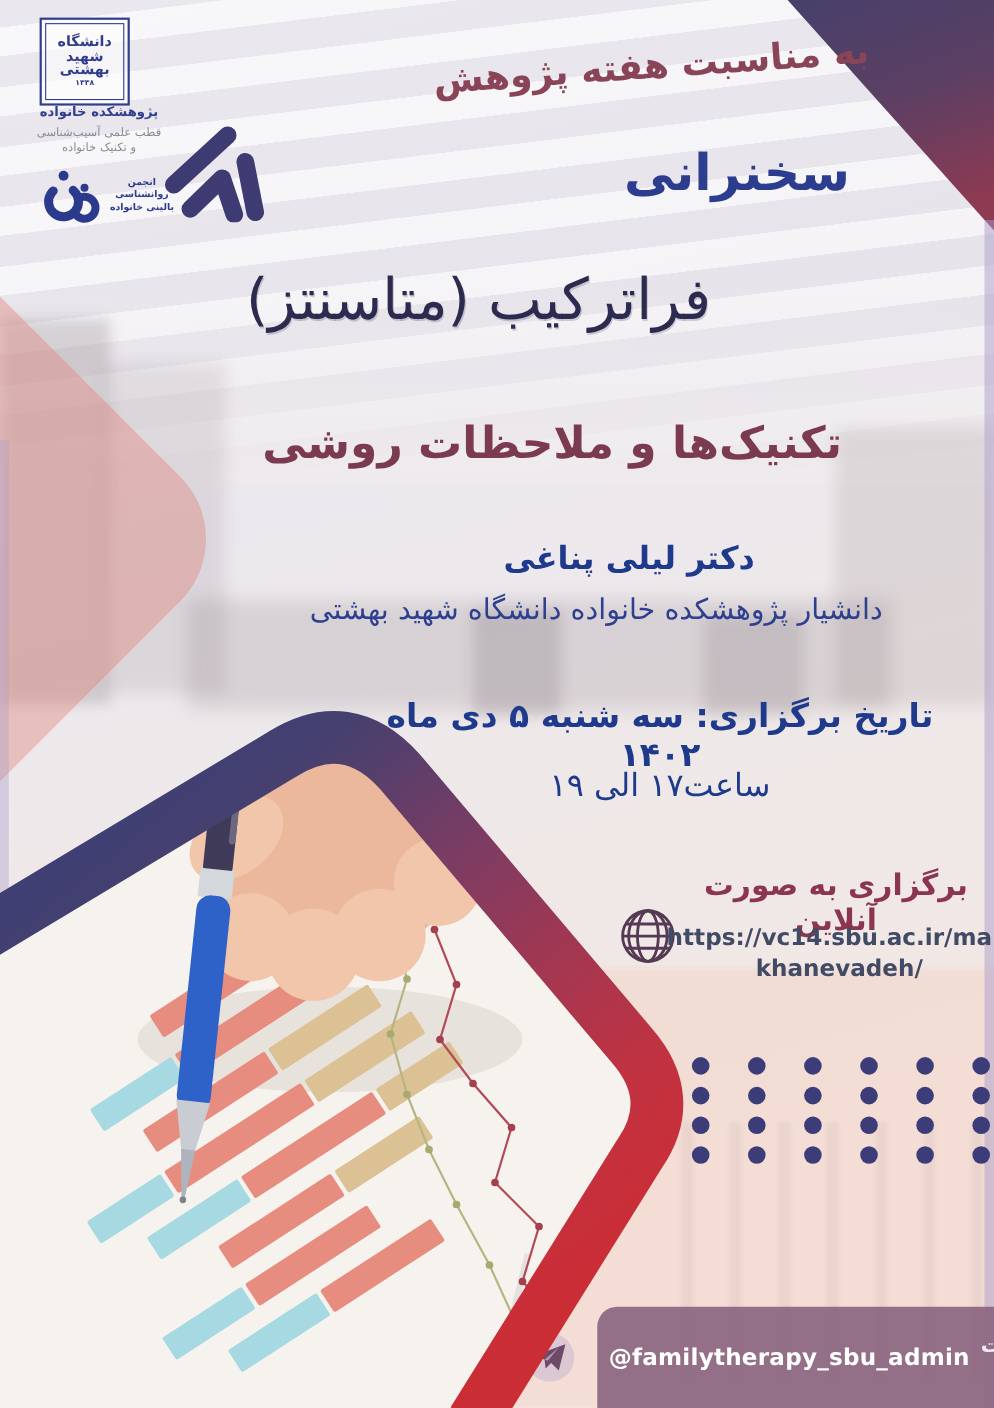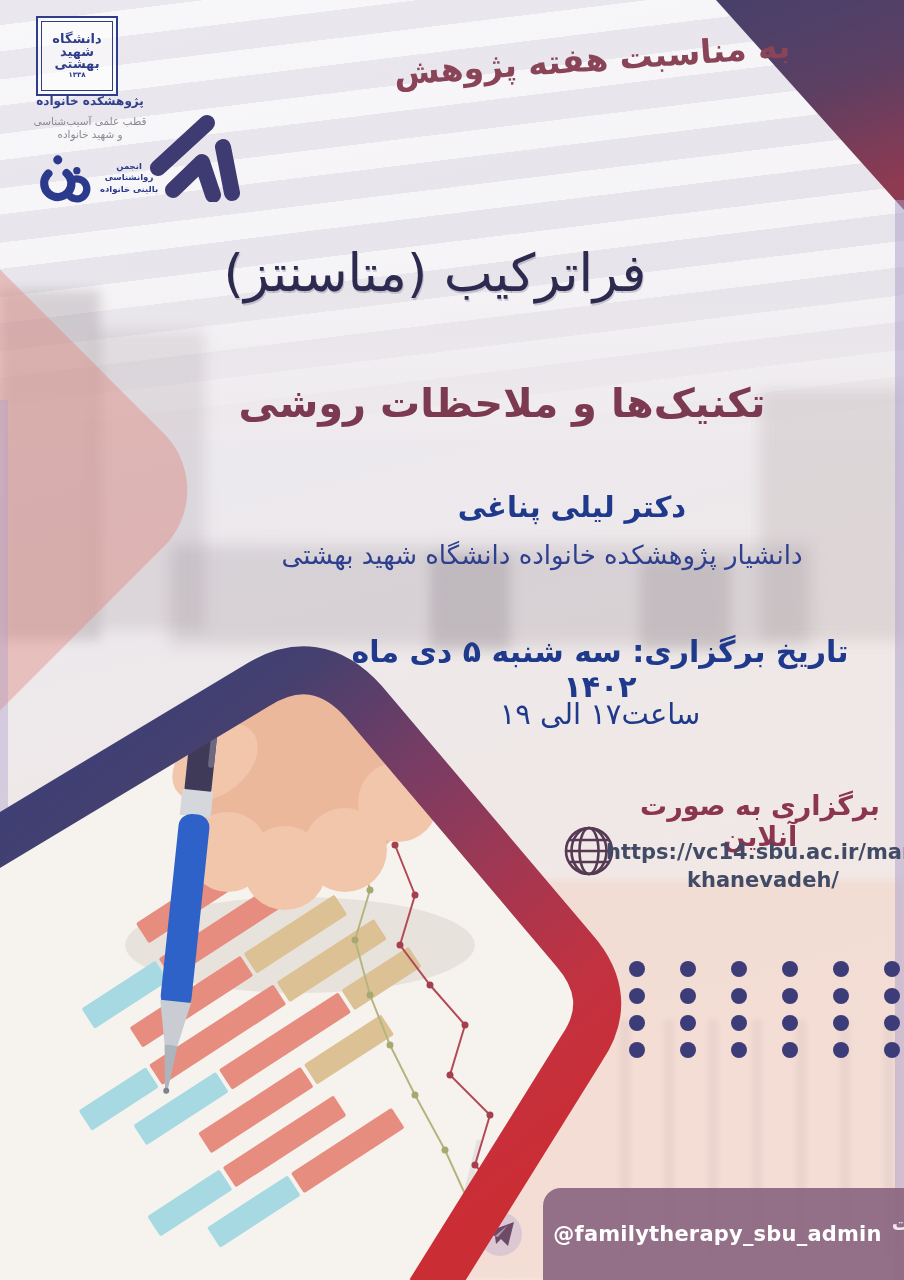--- a/index.html
+++ b/index.html
@@ -233,21 +233,21 @@
     <div class="seal-inner">
       <div>دانشگاه</div>
       <div>شهید</div>
       <div>بهشتی</div>
       <div class="seal-year">۱۳۳۸</div>
     </div>
   </div>
   <div class="abs fa org-institute">پژوهشکده خانواده</div>
   <div class="abs fa org-pole">
     <div>قطب علمی آسیب‌شناسی</div>
-    <div>و شهید خانواده</div>
+    <div>و تکنیک خانواده</div>
   </div>
 
   <div class="abs assoc">
     <svg width="64" height="64" viewBox="0 0 64 64">
       <circle cx="24" cy="12" r="5" fill="#2b3a8c"></circle>
       <circle cx="45" cy="24" r="4" fill="#2b3a8c"></circle>
       <circle cx="24" cy="38" r="15" fill="none" stroke="#2b3a8c" stroke-width="9" stroke-dasharray="72 23" transform="rotate(-50 24 38)" stroke-linecap="round"></circle>
       <circle cx="45" cy="44" r="11" fill="none" stroke="#2b3a8c" stroke-width="8" stroke-dasharray="52 18" transform="rotate(-120 45 44)" stroke-linecap="round"></circle>
     </svg>
     <div class="assoc-text">
@@ -258,20 +258,21 @@
 
   <svg class="abs chevron-logo" viewBox="0 0 95 90">
     <g stroke="#3d3b72" stroke-width="16" stroke-linecap="round" stroke-linejoin="round" fill="none">
       <line x1="13" y1="56" x2="62" y2="11"></line>
       <polyline points="28,78 57,50 68,83"></polyline>
       <line x1="78" y1="35" x2="87" y2="81"></line>
     </g>
   </svg>
 
   <div class="abs fa t-occasion">به مناسبت هفته پژوهش</div>
+  <div class="abs fa t-lecture">سخنرانی</div>
   <div class="abs fa t-title">فراترکیب (متاسنتز)</div>
   <div class="abs fa t-subtitle">تکنیک‌ها و ملاحظات روشی</div>
 
   <div class="abs fa t-speaker">دکتر لیلی پناغی</div>
   <div class="abs fa t-affil">دانشیار پژوهشکده خانواده دانشگاه شهید بهشتی</div>
 
   <div class="abs fa t-date">تاریخ برگزاری: سه شنبه ۵ دی ماه ۱۴۰۲</div>
   <div class="abs fa t-time">ساعت۱۷ الی ۱۹</div>
 
   <div class="abs fa t-online">برگزاری به صورت آنلاین</div>

